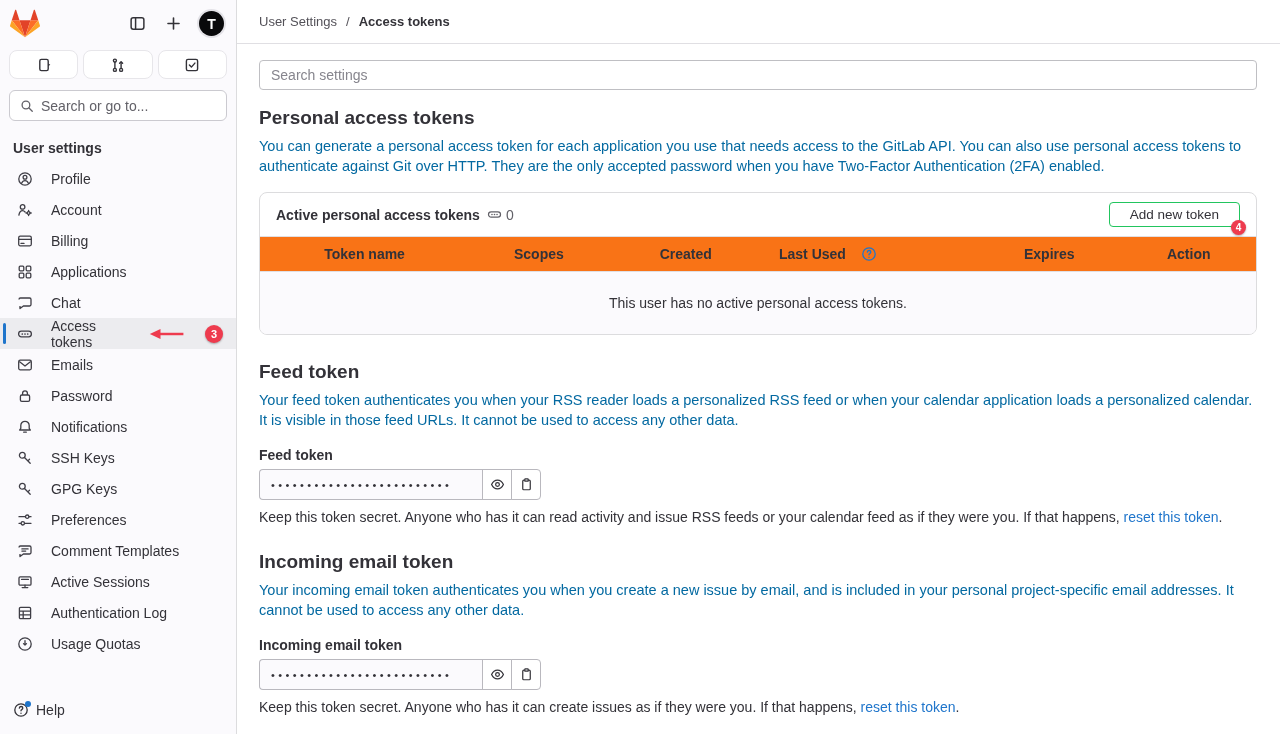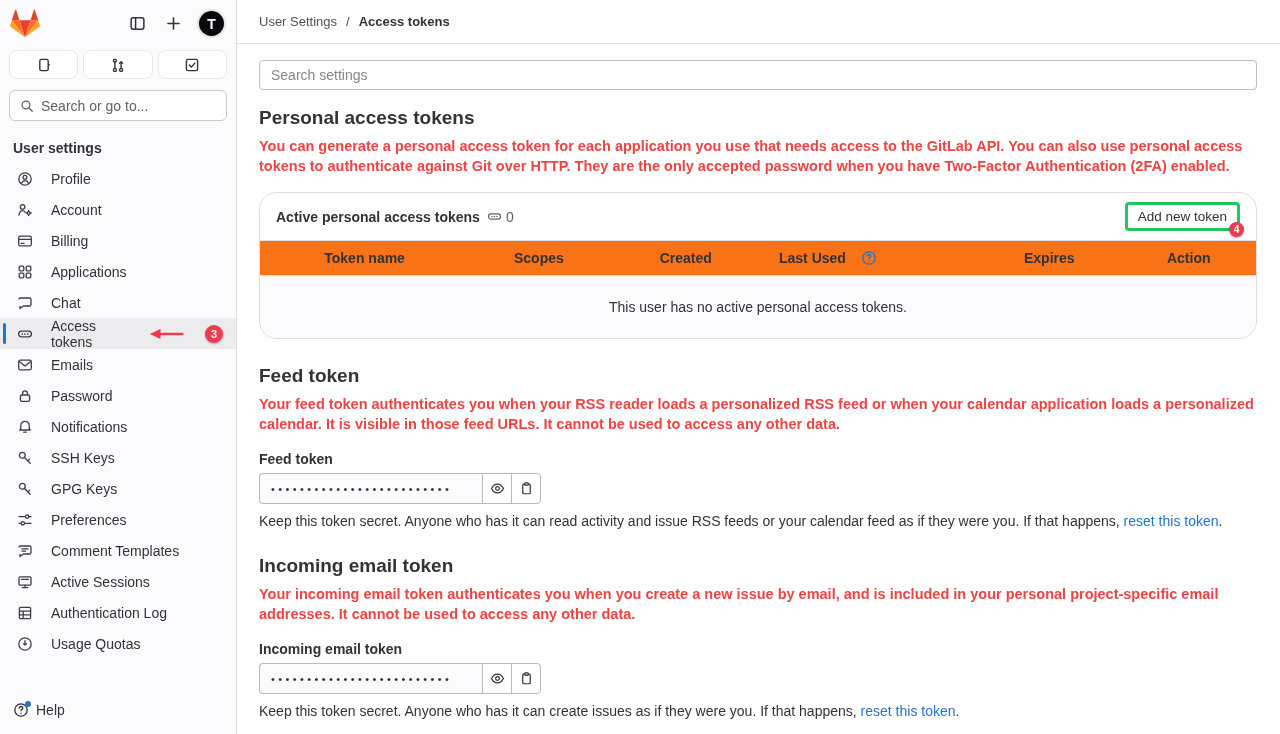--- a/index.html
+++ b/index.html
@@ -54,29 +54,29 @@
   .crumb-bar { height:44px; flex:none; display:flex; align-items:center; gap:9px; padding:0 24px 0 22px;
                border-bottom:1px solid #e0dfe3; font-size:13px; color:#535158; }
   .crumb-current { color:#333238; font-weight:700; cursor:pointer; }
   .crumb-root { cursor:pointer; }
   .content { flex:1; padding:16px 23px 0 22px; overflow:hidden; }
   .settings-search { width:100%; height:30px; border:1px solid #bfbfc3; border-radius:4px;
                      padding:0 11px; font-size:14px; font-family:inherit; color:#333238; outline:none; }
   .settings-search::placeholder { color:#86858d; }
   h1.section { font-size:19px; font-weight:700; margin:17px 0 7px; color:#333238; }
   h2.section { font-size:19px; font-weight:700; margin:26px 0 7px; color:#333238; }
-  p.desc { font-size:14.5px; line-height:1.38; color:#ef4444; max-width:1000px;font-weight:bold; }
-
-  .card { border:1px solid #dcdcde; border-radius:18px; margin:16px 0 6px; overflow:hidden; background:#fff; }
+  p.desc { font-size:14.5px; line-height:1.38; color:#0369a1; max-width:1000px; }
+
+  .card { border:1px solid #dcdcde; border-radius:8px; margin:16px 0 6px; overflow:hidden; background:#fff; }
   .card-header { display:flex; align-items:center; padding:9px 16px; gap:7px; }
   .card-title { font-size:14px; font-weight:700; }
   .card-count { display:flex; align-items:center; gap:4px; color:#626168; font-size:14px; }
   .card-count .i { width:15px; height:15px; }
-  .btn-outline { margin-left:auto; position:relative; background:#fff; border:3px solid #22c55e;
-                 border-radius:4px; padding:4px 10px; font-size:13.5px; font-family:inherit;
+  .btn-outline { margin-left:auto; position:relative; background:#fff; border:1px solid #22c55e;
+                 border-radius:4px; padding:4px 20px; font-size:13.5px; font-family:inherit;
                  color:#333238; cursor:pointer; }
   .btn-badge { position:absolute; right:-7px; bottom:-9px; width:15px; height:15px; font-size:10px; }
 
   table.tokens { width:100%; border-collapse:collapse; font-size:14px; }
   table.tokens th { background:#f97316; border-top:1px solid #e0dfe3; border-bottom:1px solid #e0dfe3;
                     text-align:center; font-weight:700; padding:9px 16px; color:#333238; }
   th .th-wrap { display:flex; align-items:center; gap:15px; }
   .q-icon { color:var(--accent); }
   td.empty-cell { background:#fbfafd; text-align:center; padding:23px 16px; color:#333238; font-size:14px; }
 

